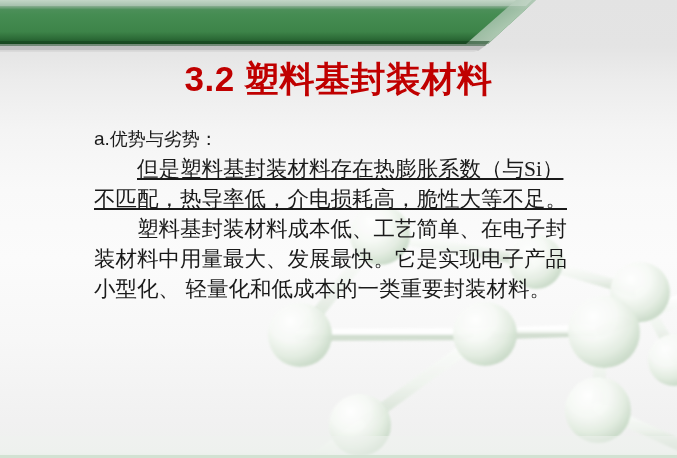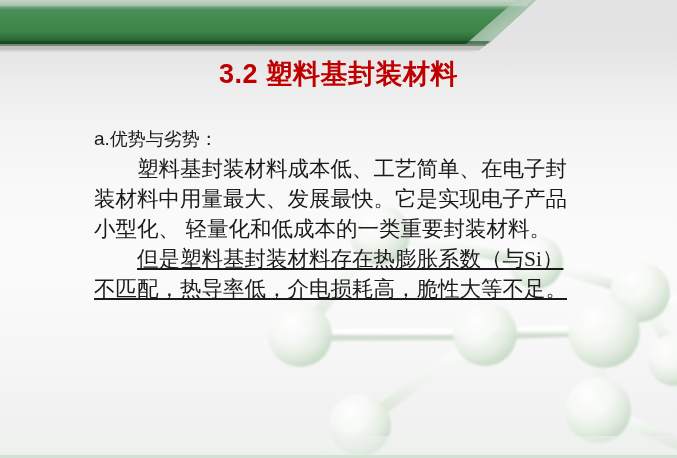--- a/index.html
+++ b/index.html
@@ -46,21 +46,21 @@
 
   
   #page-title {
     position: absolute;
     left: 0;
     top: 58px;
     width: 677px;
     text-align: center;
     color: #c00000;
     font-weight: bold;
-    font-size: 27px;
+    font-size: 35px;
     letter-spacing: 0.5px;
     line-height: 1.2;
     white-space: nowrap;
   }
   #page-title .num {
     font-family: "Liberation Sans", "DejaVu Sans", sans-serif;
     font-weight: bold;
   }
 
   
@@ -179,17 +179,17 @@
       <polygon points="0,0 536,0 530,6 0,6" fill="#ffffff" opacity="0.22"></polygon>
     </svg>
   </div>
 
   <div id="page-title">
     <span class="num">3.2</span><span>&nbsp;</span><span>塑料基封装材料</span>
   </div>
 
   <div id="body-text">
     <p class="para heading"><span class="lead">a.</span><span class="tail">优势与劣势：</span></p>
+    <p class="para indent underline">但是塑料基封装材料存在热膨胀系数（与Si）不匹配，热导率低，介电损耗高，脆性大等不足。</p>
     <p class="para indent">塑料基封装材料成本低、工艺简单、在电子封装材料中用量最大、发展最快。它是实现电子产品小型化、 轻量化和低成本的一类重要封装材料。</p>
-    <p class="para indent underline">但是塑料基封装材料存在热膨胀系数（与Si）不匹配，热导率低，介电损耗高，脆性大等不足。</p>
   </div>
 
 </div>
 
 </body></html>

